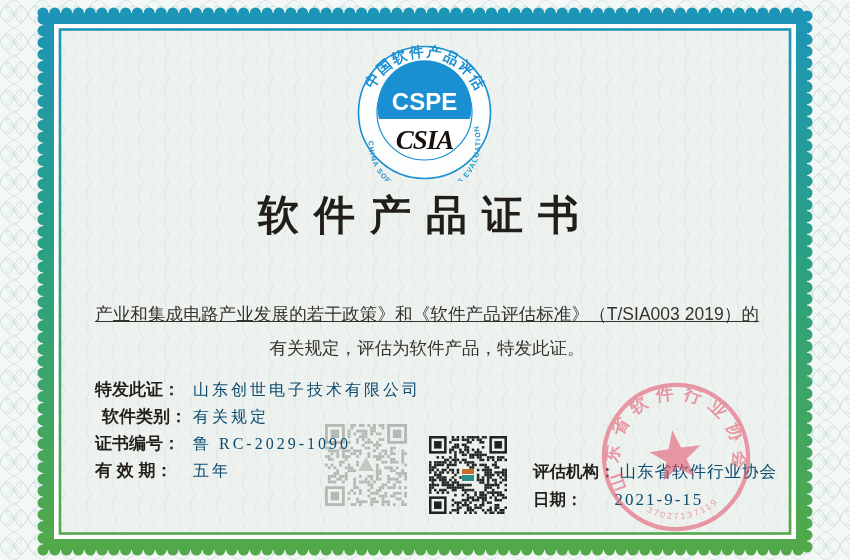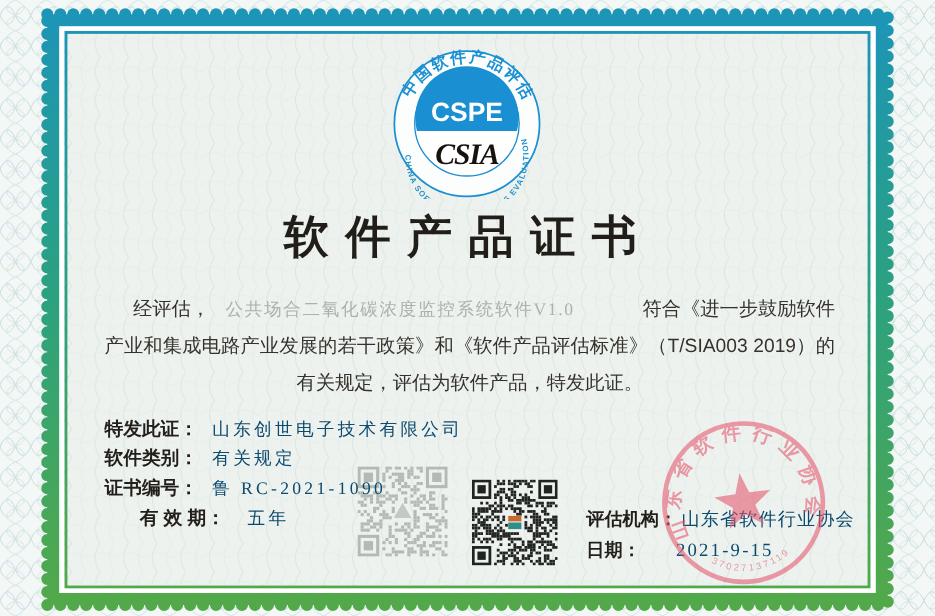--- a/index.html
+++ b/index.html
@@ -7,28 +7,28 @@
         font-family:"Liberation Sans",sans-serif;background:#f2f6f5;}
   .cert svg.bg{position:absolute;left:0;top:0;z-index:0;}
   .abs{position:absolute;z-index:3;}
   .title{margin:0;left:62px;top:188px;width:726px;text-align:center;
          font-size:41px;font-weight:bold;color:#211e19;
          letter-spacing:15px;padding-left:2px;box-sizing:border-box;}
   .bodyline{left:95px;width:664px;font-size:17.5px;color:#35322c;line-height:22px;}
   .l1{top:269px;display:flex;align-items:baseline;}
   .l1 .prefix{margin-left:26px;white-space:nowrap;}
   .l1 .suffix{margin-left:auto;white-space:nowrap;}
-  .l2{top:303px;text-align:justify;text-align-last:justify;}
+  .l2{top:303px;text-align:justify;text-align-last:justify;text-decoration:underline;}
   .l3{top:337px;text-align:center;}
   .val{font-family:"Liberation Serif",serif;color:#0c4a6e;}
   .product{font-size:16px;letter-spacing:1.5px;color:#a9b2ac;margin-left:14px;white-space:nowrap;}
   .frow{left:95px;height:24px;display:flex;align-items:baseline;}
   .frow .flabel{font-size:17px;font-weight:bold;color:#221f1a;width:92px;}
   .frow .fvalue{font-size:16px;letter-spacing:3px;margin-left:6px;white-space:nowrap;}
-  .r0{top:378px;} .r1{top:405px;} .r2{top:432px;} .r3{top:459px;margin-left:32px;}
+  .r0{top:378px;} .r1{top:405px;text-align:right;} .r2{top:432px;} .r3{top:459px;}
   .irow{display:flex;align-items:baseline;}
   .iagency{left:533px;top:461px;}
   .idate{left:533px;top:489px;}
   .irow .flabel{font-size:16.5px;font-weight:bold;color:#221f1a;white-space:nowrap;}
   .iagency .fvalue{font-size:16.5px;letter-spacing:1px;margin-left:4px;}
   .idate .fvalue{font-size:17px;letter-spacing:2px;margin-left:32px;}
   .qr{position:absolute;z-index:2;}
   .logo{position:absolute;left:356px;top:44px;z-index:2;}
   .seal{position:absolute;left:596px;top:377px;z-index:4;pointer-events:none;}
 </style>
@@ -81,39 +81,34 @@
     </text>
     <text font-size="7.2" font-weight="bold" fill="#2193cc" letter-spacing="1.1" font-family="Liberation Sans, sans-serif">
       <textPath href="#ringBot" startOffset="14">CHINA SOFTWARE PRODUCTS EVALUATION</textPath>
     </text>
     <text x="68.5" y="66" text-anchor="middle" font-size="24" font-weight="bold" fill="#ffffff" font-family="Liberation Sans, sans-serif">CSPE</text>
     <text x="68.5" y="105" text-anchor="middle" font-size="27" font-weight="bold" font-style="italic" fill="#17120d" letter-spacing="-1" font-family="Liberation Serif, serif">CSIA</text>
   </svg>
 
   <h1 class="abs title">软件产品证书</h1>
 
-  <div class="abs bodyline l1">
-    <span class="prefix">经评估，</span>
-    <span class="val product">公共场合二氧化碳浓度监控系统软件V1.0</span>
-    <span class="suffix">符合《进一步鼓励软件</span>
-  </div>
   <div class="abs bodyline l2">产业和集成电路产业发展的若干政策》和《软件产品评估标准》（T/SIA003 2019）的</div>
   <div class="abs bodyline l3">有关规定，评估为软件产品，特发此证。</div>
 
   <div class="abs frow r0">
     <span class="flabel">特发此证：</span>
     <span class="fvalue val">山东创世电子技术有限公司</span>
   </div>
   <div class="abs frow r1">
     <span class="flabel">软件类别：</span>
     <span class="fvalue val">有关规定</span>
   </div>
   <div class="abs frow r2">
     <span class="flabel">证书编号：</span>
-    <span class="fvalue val">鲁 RC-2021-1090</span>
+    <span class="fvalue val">鲁 RC-2029-1090</span>
   </div>
   <div class="abs frow r3">
     <span class="flabel">有 效 期：</span>
     <span class="fvalue val">五年</span>
   </div>
 
   <svg id="qrLight" class="qr" style="left:325px;top:424px" width="82" height="82" viewBox="0 0 82 82">
       <g fill="#b3bab4">
         <rect x="25.45" y="0.00" width="2.83" height="2.83"></rect>
         <rect x="28.28" y="0.00" width="2.83" height="2.83"></rect>

